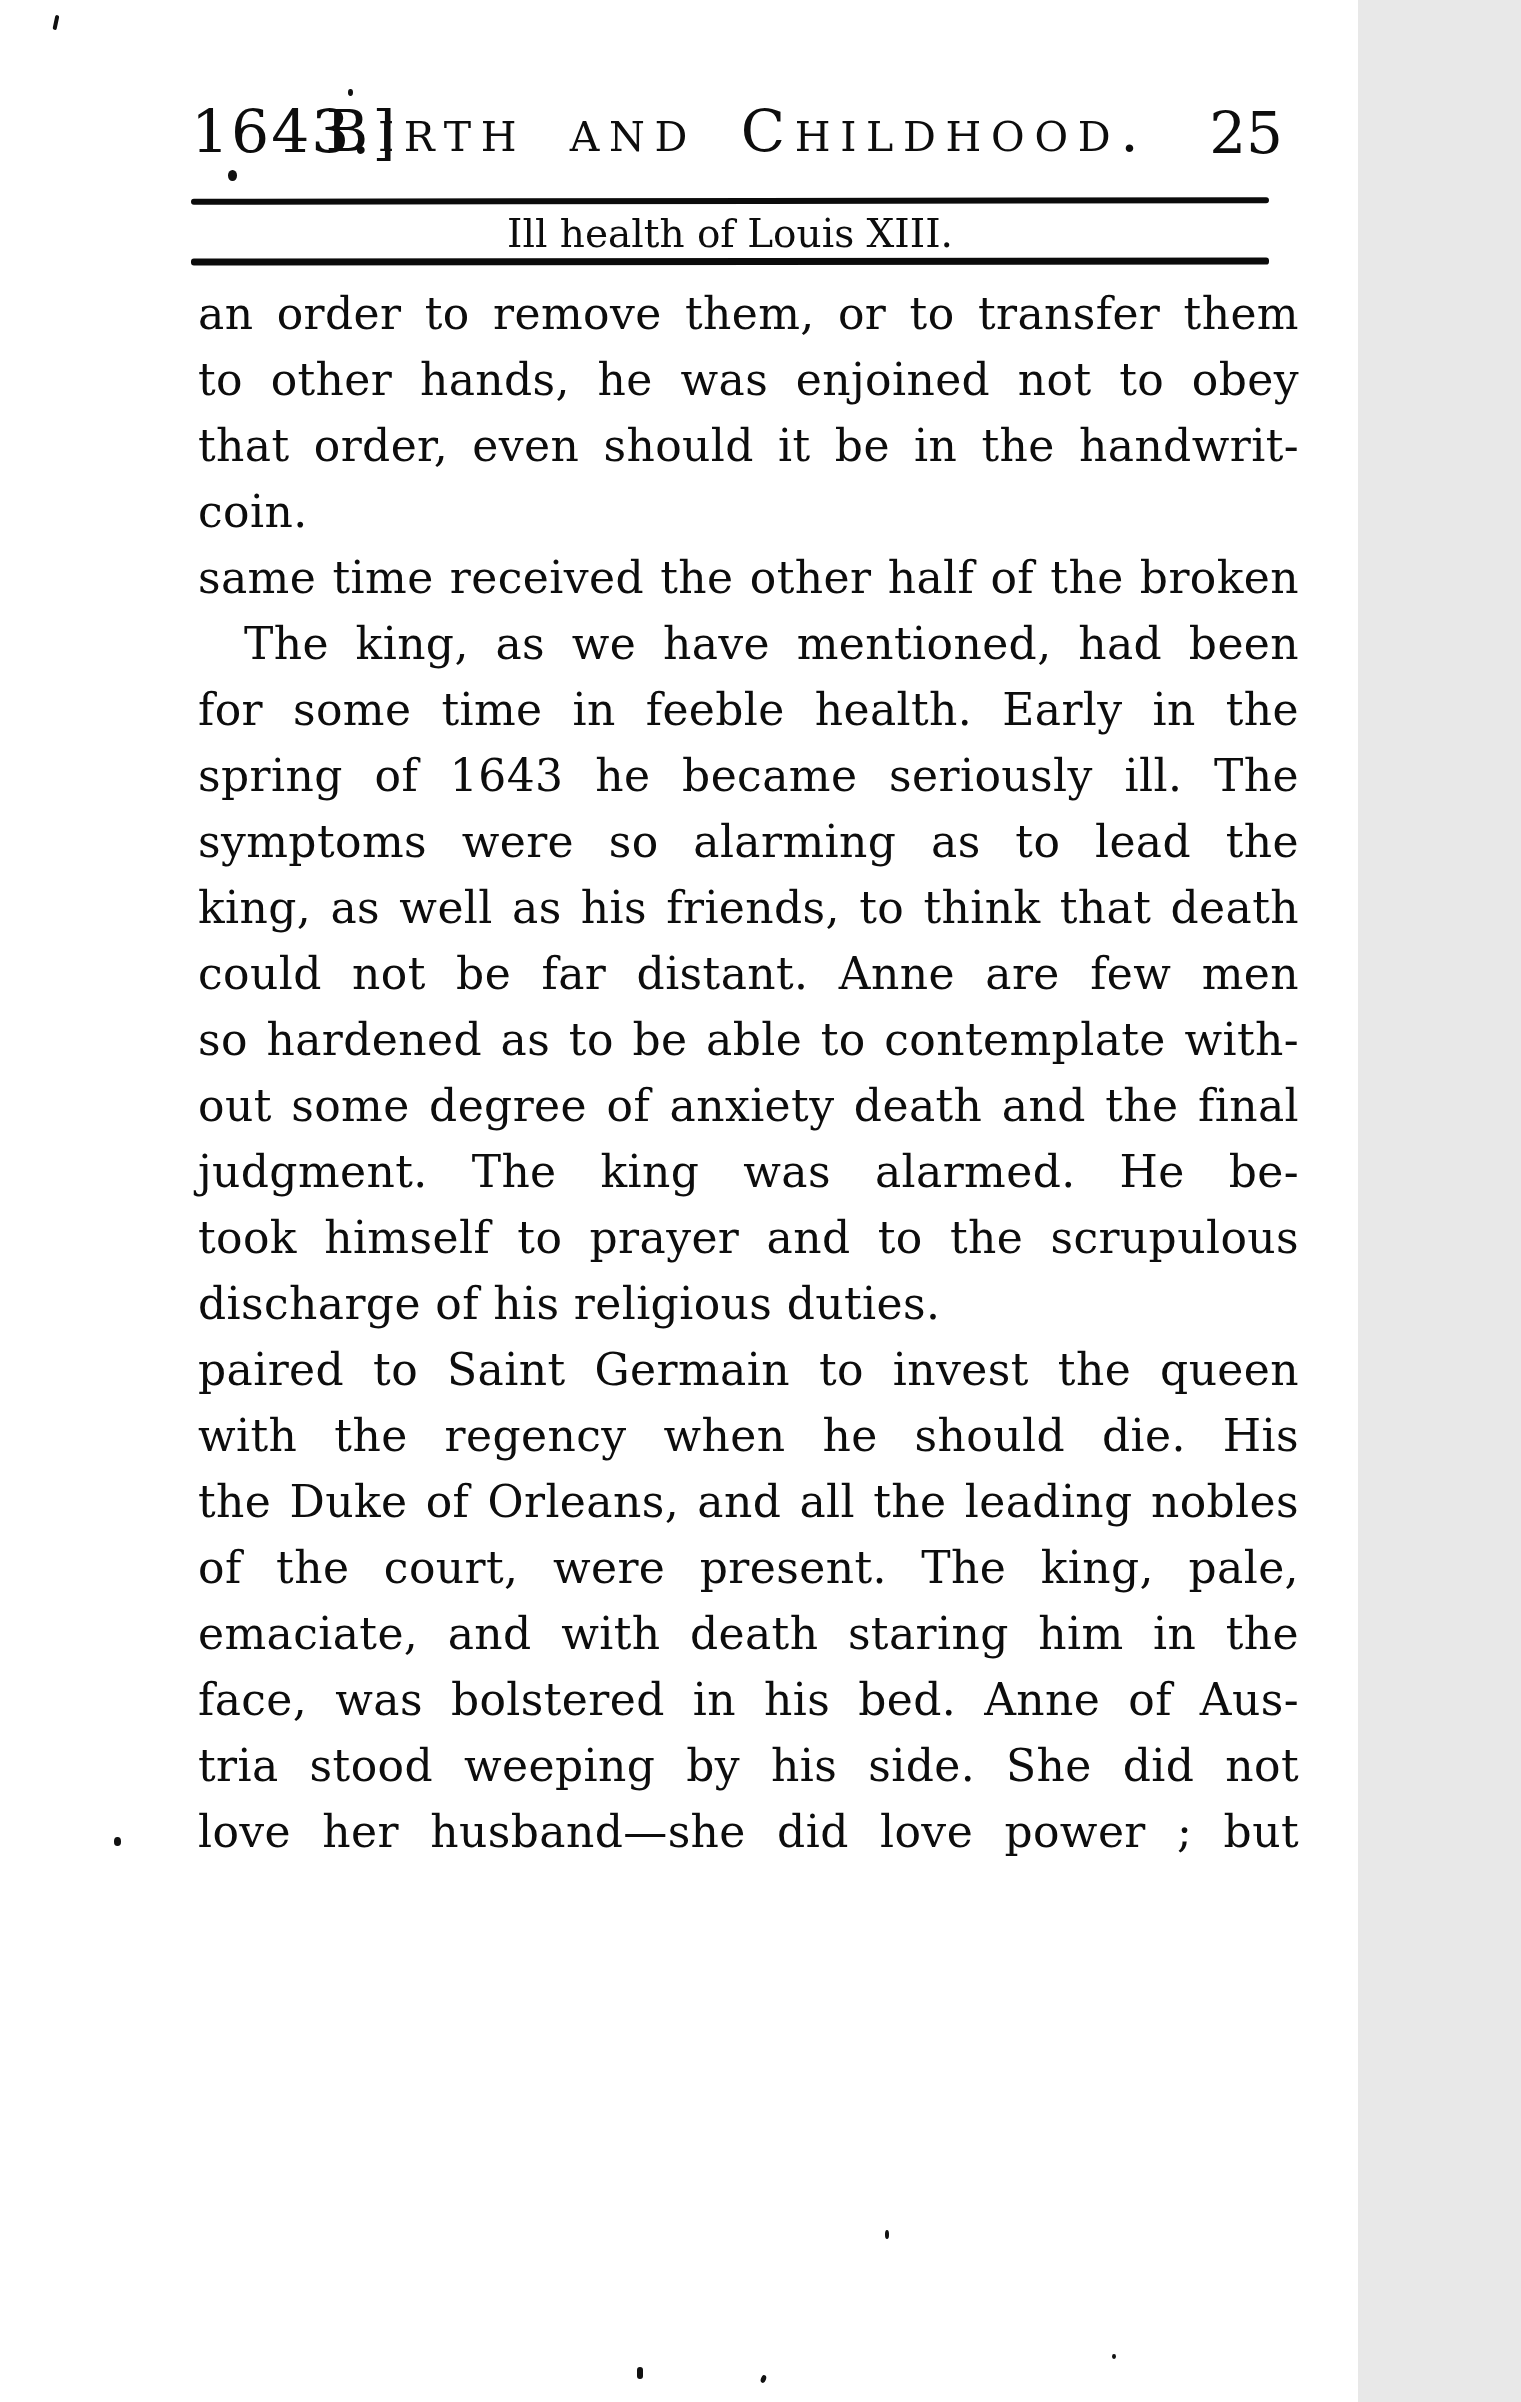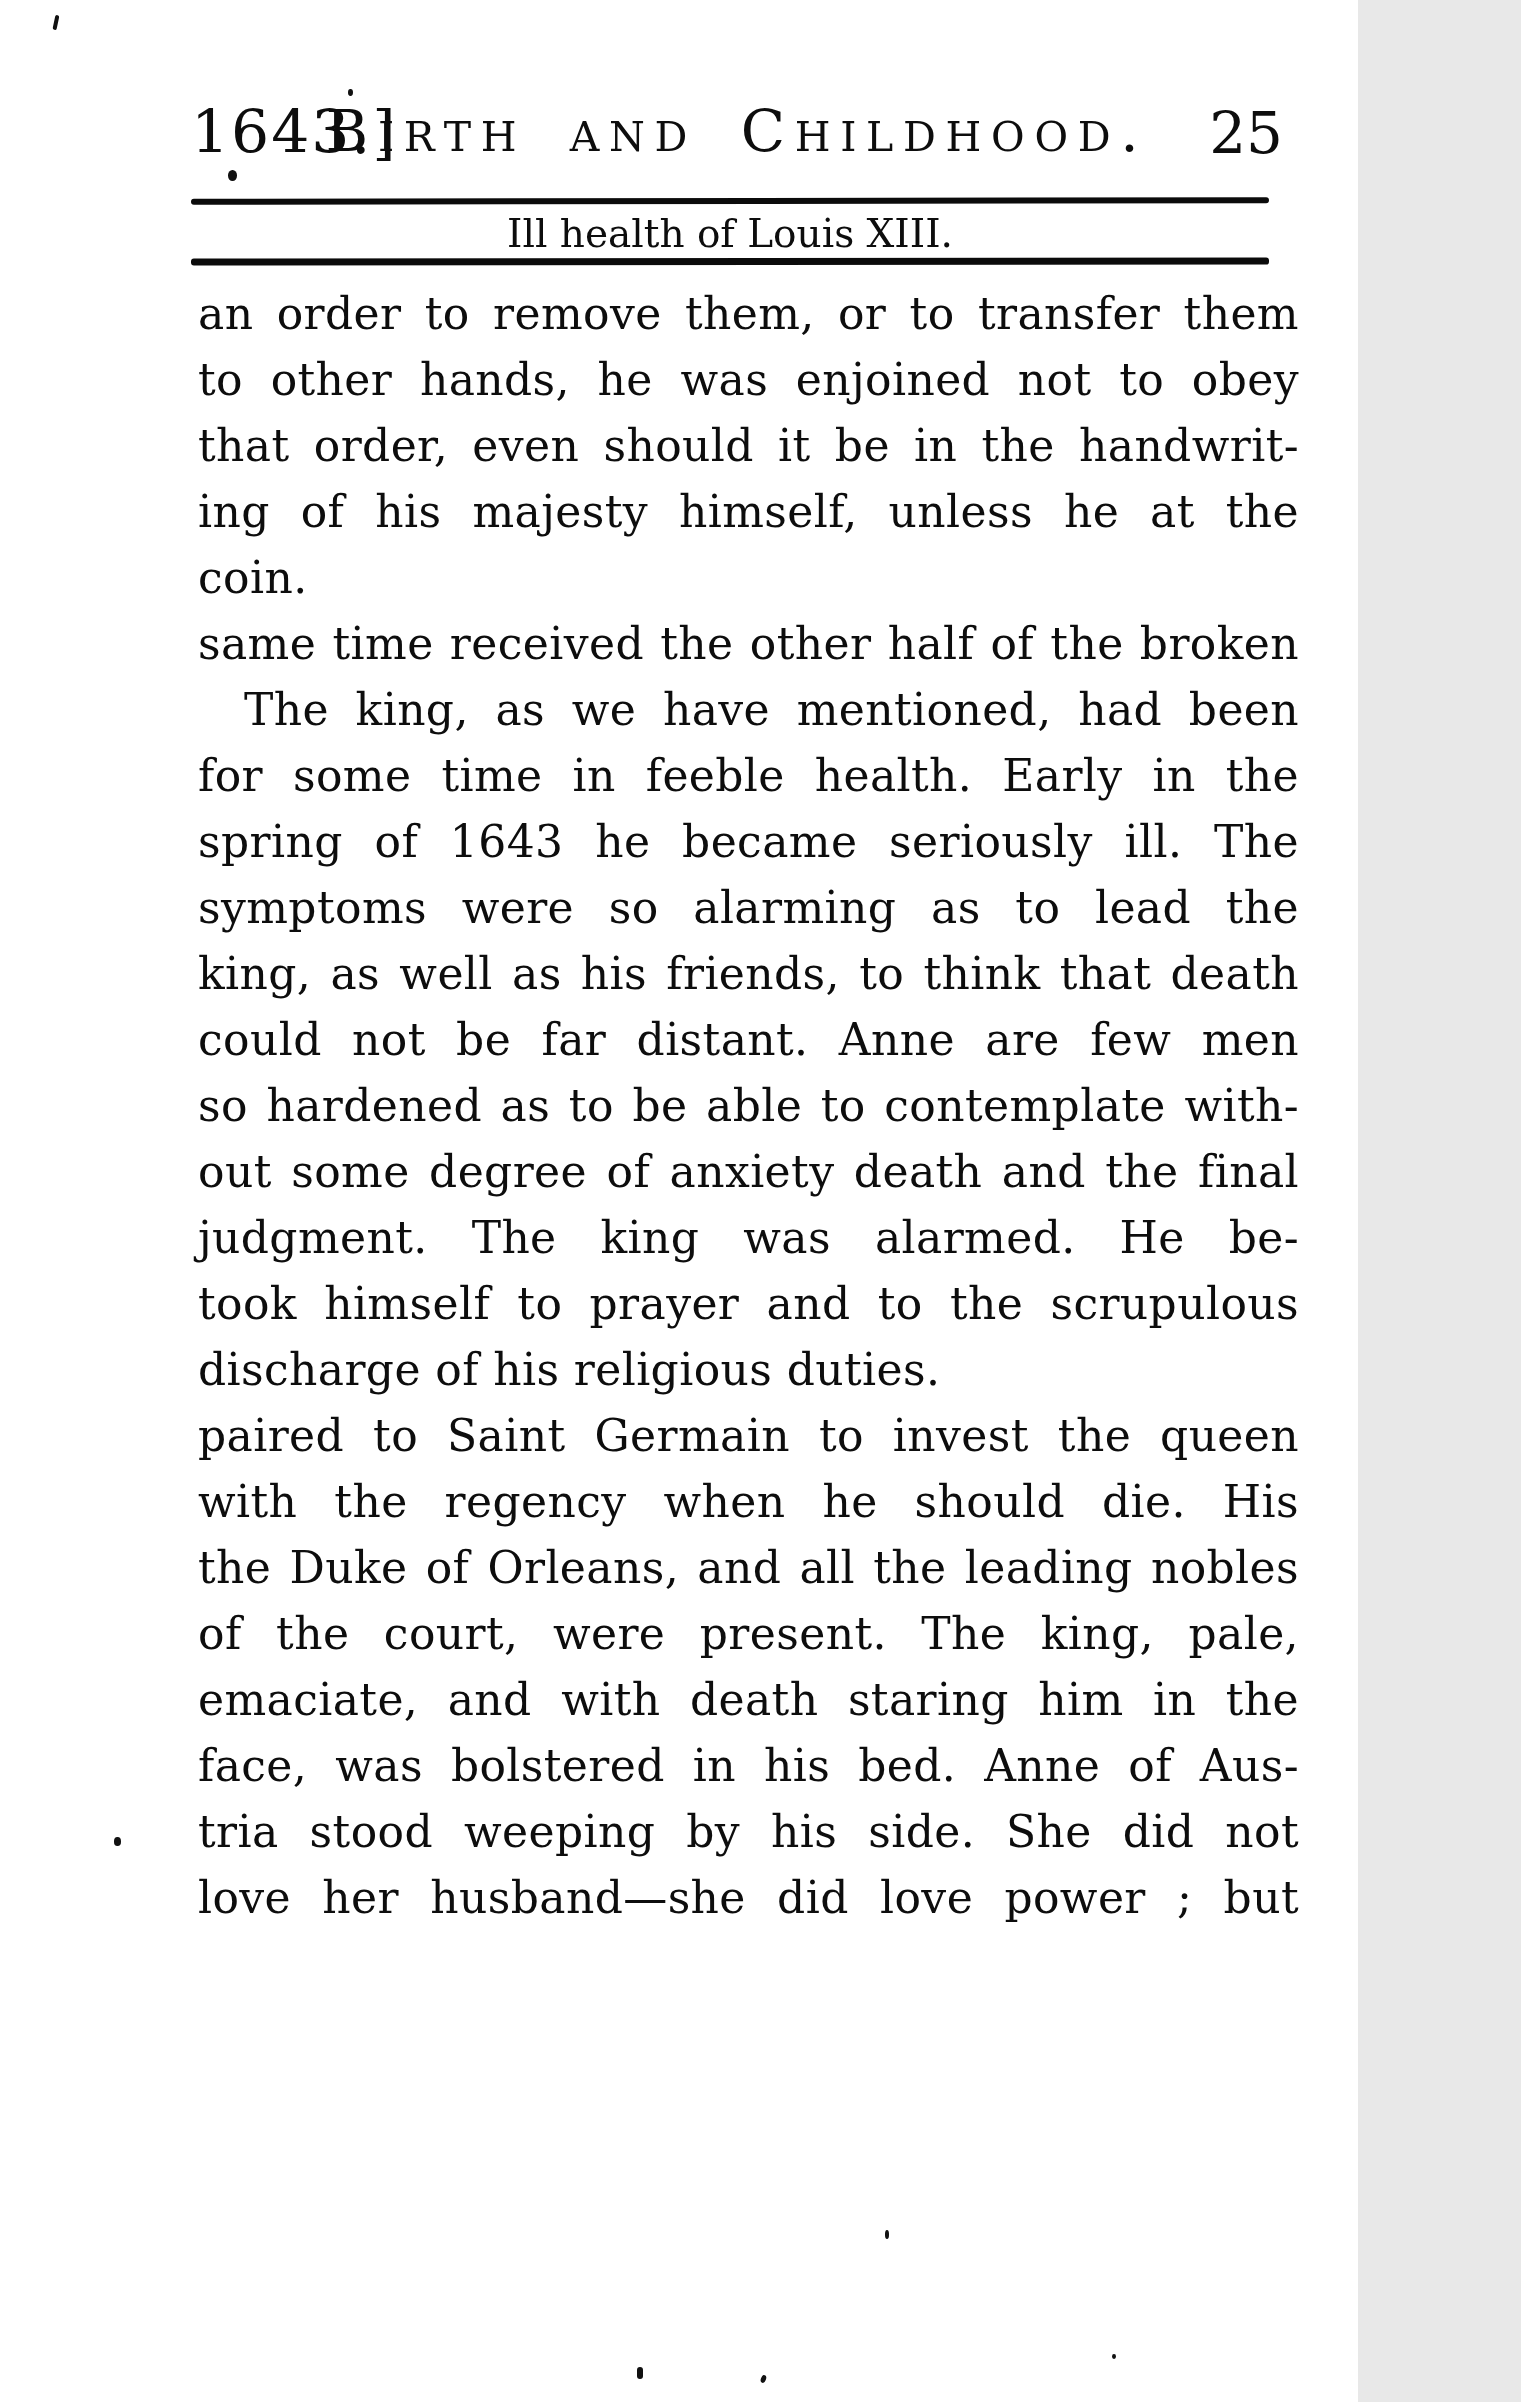--- a/index.html
+++ b/index.html
@@ -69,21 +69,20 @@
   </div>
 
   <div class="rule rule-top"></div>
   <div class="subhead">Ill health of Louis XIII.</div>
   <div class="rule rule-bottom"></div>
 
   <div class="body-text" id="body-text">
       <div class="line j">an order to remove them, or to transfer them</div>
       <div class="line j">to other hands, he was enjoined not to obey</div>
       <div class="line j">that order, even should it be in the handwrit-</div>
-      <div class="line j">ing of his majesty himself, unless he at the</div>
       <div class="line">coin.</div>
       <div class="line j">same time received the other half of the broken</div>
       <div class="line j indent">The king, as we have mentioned, had been</div>
       <div class="line j">for some time in feeble health. Early in the</div>
       <div class="line j">spring of 1643 he became seriously ill. The</div>
       <div class="line j">symptoms were so alarming as to lead the</div>
       <div class="line j">king, as well as his friends, to think that death</div>
       <div class="line j">could not be far distant. Anne are few men</div>
       <div class="line j">so hardened as to be able to contemplate with-</div>
       <div class="line j">out some degree of anxiety death and the final</div>

